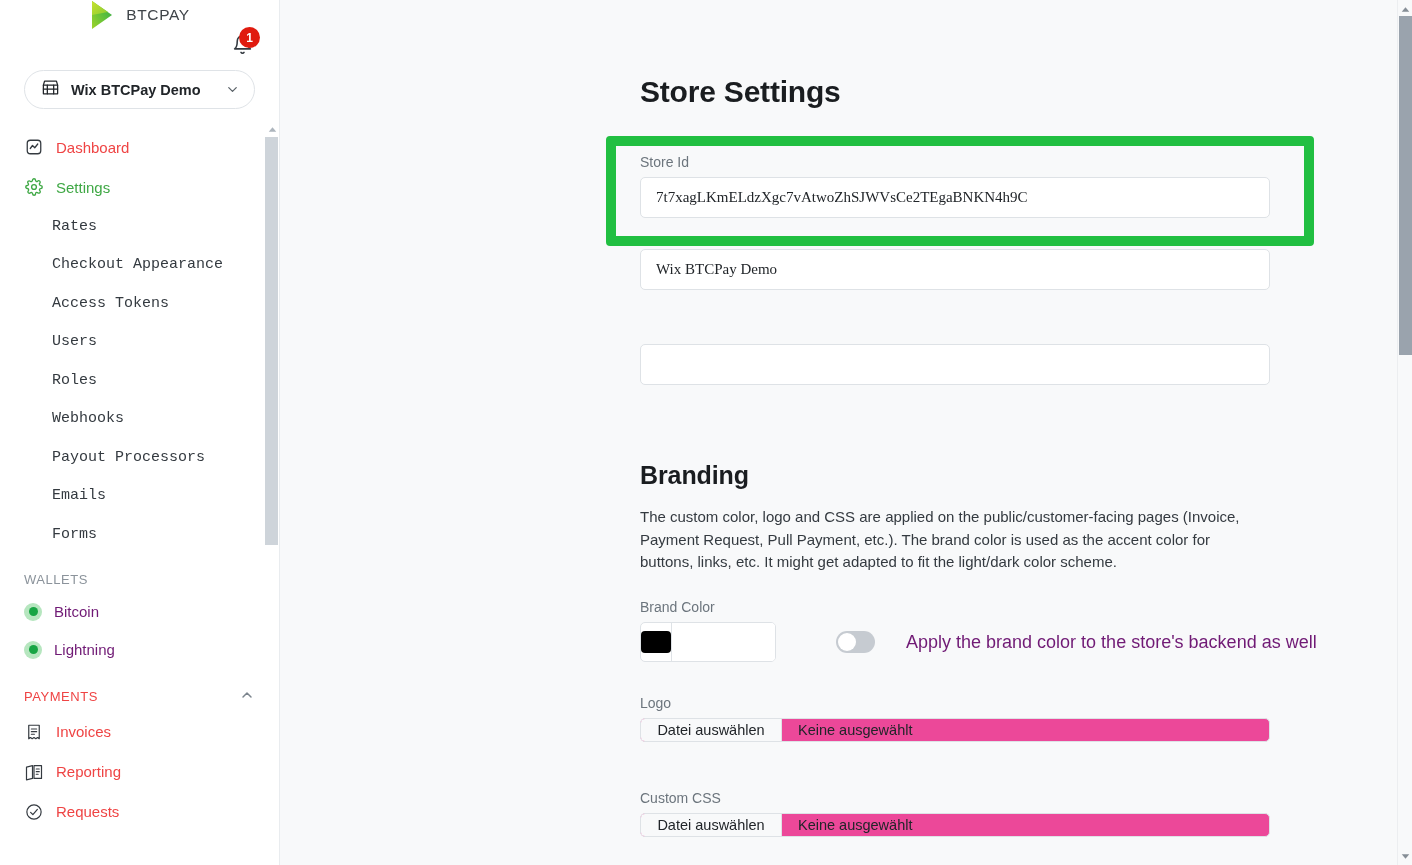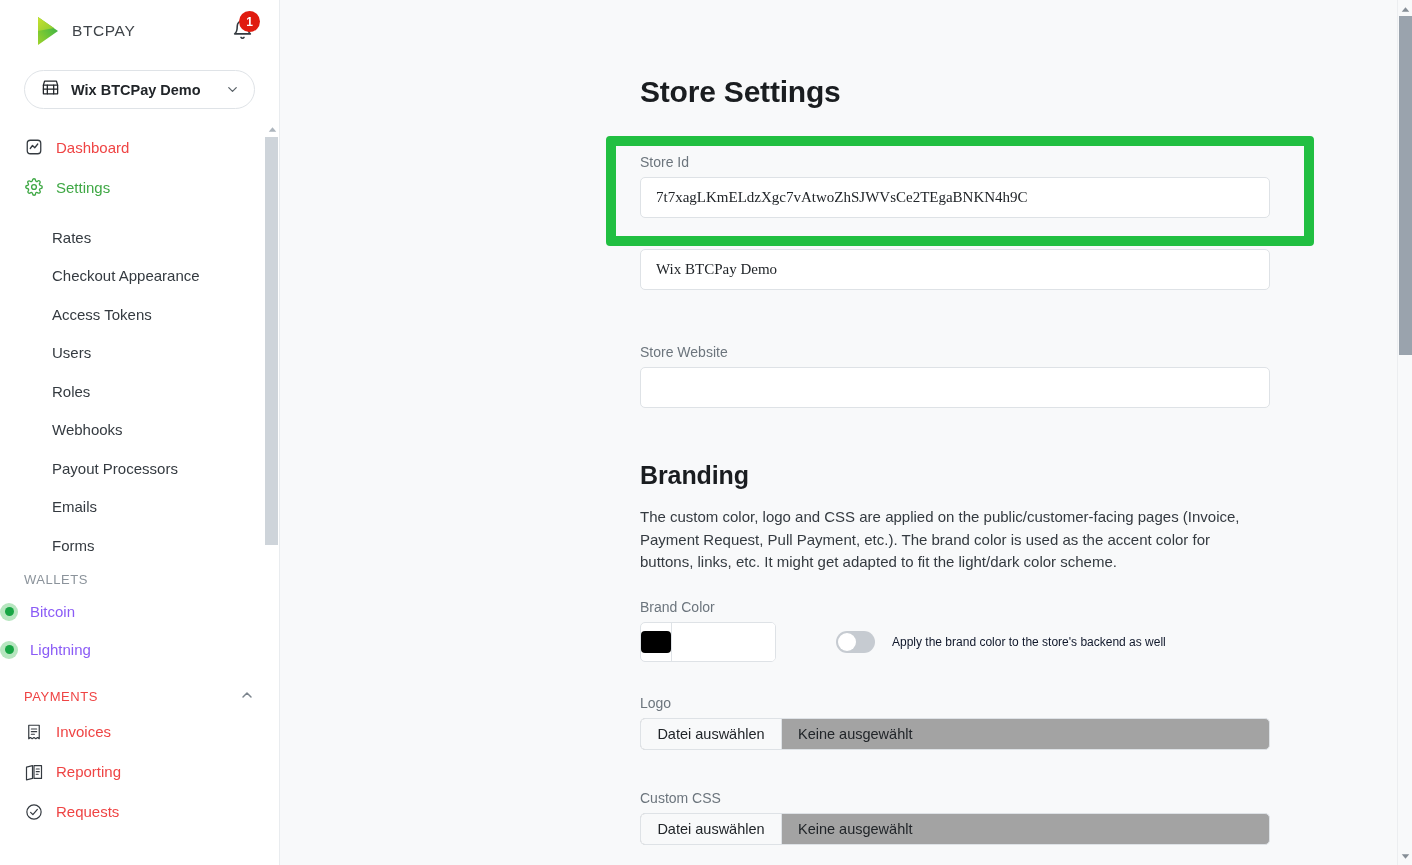--- a/index.html
+++ b/index.html
@@ -21,21 +21,22 @@
     position: relative;
     width: 280px; height: 865px;
     background: #ffffff;
     border-right: 1px solid #e9ecef;
     flex: 0 0 280px;
     overflow: hidden;
   }
   .brandbar {
     display: flex; align-items: center;
     height: 62px;
-    padding: 0 20px 0 37px;
+    padding: 0 20px 0 22px;
+    flex-direction: column;
   }
   .logo-wrap { display: flex; align-items: center; gap: 9px; }
   .logo-mark { width: 26px; height: 30px; display:block; }
   .logo-text {
     font-size: 15.5px; letter-spacing: .6px;
     color: #3f4449; font-weight: 400;
   }
   .bell-wrap {
     margin-left: auto; position: relative;
     width: 34px; height: 34px;
@@ -75,39 +76,40 @@
     height: 40px;
     padding-left: 24px;
     font-size: 15px;
     color: #ef4444;
     cursor: pointer;
     text-decoration: none;
   }
   .nav-item .ico { width: 20px; height: 20px; display:flex; align-items:center; justify-content:center; flex:0 0 20px;}
   .nav-item.active { color: #3fa845; }
   .nav-sub {
-    display: flex; align-items: flex-end;
+    display: flex; align-items: center;
     height: 38.5px;
     padding-left: 52px;
     font-size: 15px; color: #343a40;
     cursor: pointer;
+    font-family: Liberation Mono, monospace;
   }
   .nav-section {
     padding: 18px 24px 6px 24px;
     font-size: 13px; letter-spacing: .55px;
     color: #8b939b; font-weight: 400;
     text-transform: uppercase;
     display: flex; align-items: center;
   }
   .nav-section.accent { color: #ef4444; font-weight: 500; }
   .nav-section .chev-up { margin-left: auto; cursor: pointer; }
   .wallet-item {
     display: flex; align-items: center; gap: 12px;
-    height: 38px; 
-    font-size: 15px; color: #8b5cf6; cursor: pointer;
+    height: 38px; padding-left: 24px;
+    font-size: 15px; color: #701a75; cursor: pointer;
   }
   .dot-halo {
     width: 18px; height: 18px; border-radius: 50%;
     background: #b6e6bf;
     display: flex; align-items: center; justify-content: center;
     flex: 0 0 18px;
   }
   .dot-core { width: 9px; height: 9px; border-radius: 50%; background: #17a544; }
 
   
@@ -232,32 +234,32 @@
     cursor: pointer;
     flex: 0 0 39px;
   }
   .toggle .knob {
     position: absolute; top: 2px; left: 2px;
     width: 18px; height: 18px;
     border-radius: 50%;
     background: #ffffff;
   }
   .toggle-label {
-    margin-left: 17px;
-    font-size: 12px; color: #0f172a;
+    margin-left: 31px;
+    font-size: 18px; color: #701a75;
     white-space: nowrap;
   }
 
   .file-row {
     display: flex;
-    width: 630px; height: 32px;
+    width: 630px; height: 24px;
     border: 1px solid #dee2e6;
     border-radius: 5px;
     overflow: hidden;
-    background: #a3a3a3;
+    background: #ec4899;
   }
   .file-btn {
     width: 141px;
     background: #f8f9fa;
     border-right: 1px solid #dee2e6;
     display: flex; align-items: center; justify-content: center;
     font-size: 14.5px; color: #212529;
     cursor: pointer;
   }
   .file-name {
@@ -478,21 +480,20 @@
       <div class="store-id-group">
         <label class="field-label">Store Id</label>
         <input class="text-input" type="text" readonly="" value="7t7xagLKmELdzXgc7vAtwoZhSJWVsCe2TEgaBNKN4h9C" style="">
       </div>
 
       <div class="store-name-group">
         <input class="text-input" type="text" value="Wix BTCPay Demo" style="">
       </div>
 
       <div class="store-web-group">
-        <label class="field-label">Store Website</label>
         <input class="text-input" type="text" value="" style="">
       </div>
 
       <div style="position:absolute; left:360px; top:461px;">
         <h2 class="section-title">Branding</h2>
         <p class="section-desc">The custom color, logo and CSS are applied on the public/customer-facing pages (Invoice, Payment Request, Pull Payment, etc.). The brand color is used as the accent color for buttons, links, etc. It might get adapted to fit the light/dark color scheme.</p>
       </div>
 
       <div style="position:absolute; left:360px; top:599px;">
         <label class="field-label">Brand Color</label>

